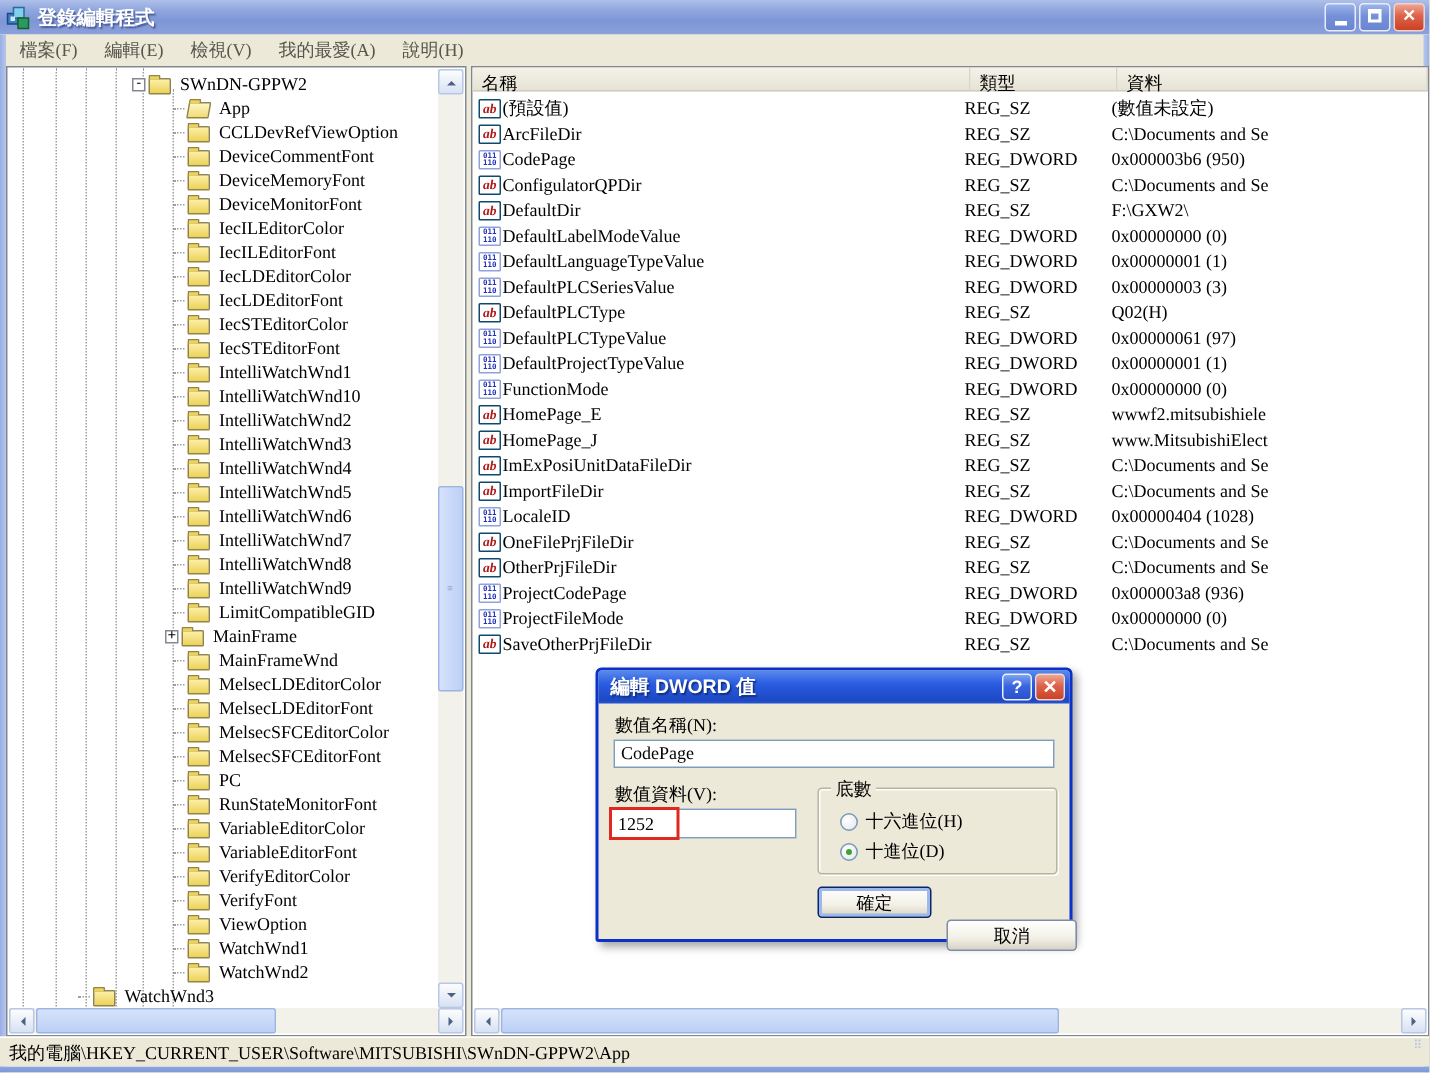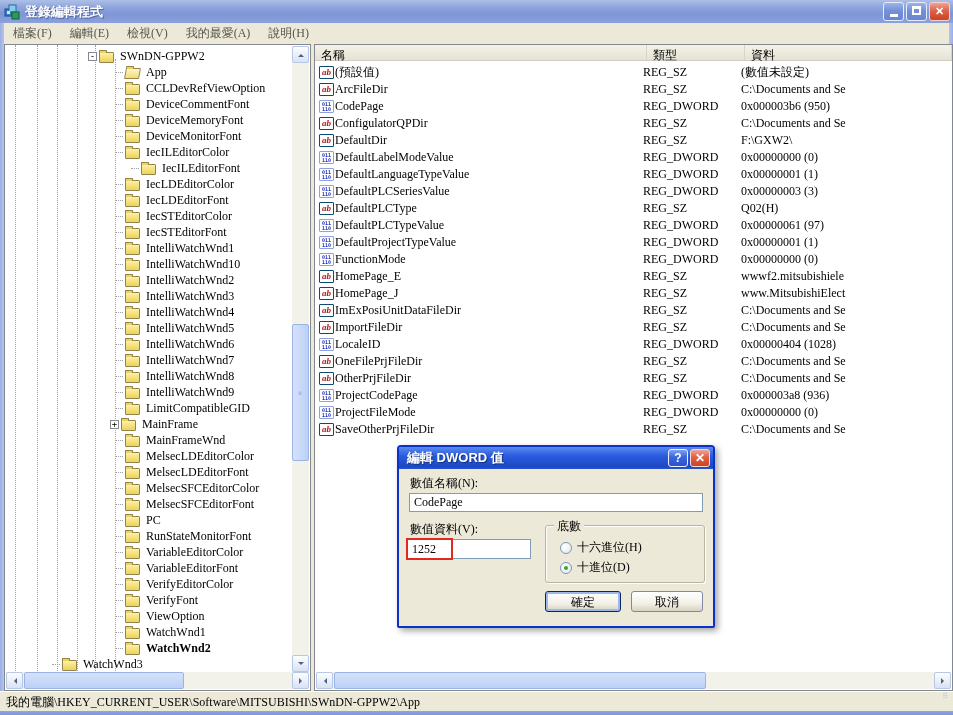--- a/index.html
+++ b/index.html
@@ -108,21 +108,21 @@
   #base-group{position:absolute;left:146px;top:56px;width:160px;height:58px;
     border:1px solid #b8b4a2;border-radius:3px;box-shadow:1px 1px 0 #fff inset,1px 1px 0 #fff;}
   #base-group legend{position:absolute;left:8px;top:-8px;background:#ece9d8;padding:0 3px;}
   .radio-row{position:absolute;left:14px;display:flex;align-items:center;gap:5px;}
   .radio{width:12px;height:12px;border-radius:50%;border:1px solid #7a99b8;
     background:radial-gradient(circle at 35% 35%,#fff,#e2e6ea);position:relative;}
   .radio.sel::after{content:"";position:absolute;left:3px;top:3px;width:4px;height:4px;border-radius:50%;background:#3aa62e;}
   .dlg-btn{position:absolute;top:122px;height:21px;border-radius:3px;text-align:center;padding-top:2px;
     background:linear-gradient(180deg,#ffffff,#f2f0e6 60%,#d8d2c2);border:1px solid #7d8aa8;}
   #btn-ok{left:146px;width:76px;border:1px solid #0a246a;box-shadow:inset 0 0 0 2px #9db8ea;}
-  #btn-cancel{left:232px;width:72px;}
+  #btn-cancel{left:232px;width:87px;margin-top:22px;}
 </style>
 </head>
 <body>
 
 <div class="screen">
 
   <div class="titlebar">
     <svg width="16" height="16" viewBox="0 0 16 16">
       <rect x="1" y="5" width="7" height="7" fill="#3a7ec4" stroke="#1c4a86"></rect>
       <rect x="5" y="1" width="7" height="7" fill="#7fd0e8" stroke="#2a6aa0"></rect>
@@ -189,21 +189,21 @@
         <div class="trow" style="padding-left: 110px;">
           <span class="hconn"></span>
           <span class="folder"></span>
           <span class="tlabel">DeviceMonitorFont</span>
         </div>
         <div class="trow" style="padding-left: 110px;">
           <span class="hconn"></span>
           <span class="folder"></span>
           <span class="tlabel">IecILEditorColor</span>
         </div>
-        <div class="trow" style="padding-left: 110px; margin-left: 16px;">
+        <div class="trow" style="padding-left: 110px;">
           <span class="hconn"></span>
           <span class="folder"></span>
           <span class="tlabel">IecILEditorFont</span>
         </div>
         <div class="trow" style="padding-left: 110px;">
           <span class="hconn"></span>
           <span class="folder"></span>
           <span class="tlabel">IecLDEditorColor</span>
         </div>
         <div class="trow" style="padding-left: 110px;">
@@ -339,21 +339,21 @@
         <div class="trow" style="padding-left: 110px; text-align: right;">
           <span class="hconn"></span>
           <span class="folder"></span>
           <span class="tlabel">ViewOption</span>
         </div>
         <div class="trow" style="padding-left: 110px;">
           <span class="hconn"></span>
           <span class="folder"></span>
           <span class="tlabel">WatchWnd1</span>
         </div>
-        <div class="trow" style="padding-left: 110px; font-weight: bold;">
+        <div class="trow" style="padding-left: 110px;">
           <span class="hconn"></span>
           <span class="folder"></span>
           <span class="tlabel">WatchWnd2</span>
         </div>
         <div class="trow" style="padding-left: 47px;">
           <span class="hconn"></span>
           <span class="folder"></span>
           <span class="tlabel">WatchWnd3</span>
         </div>
       </div>

